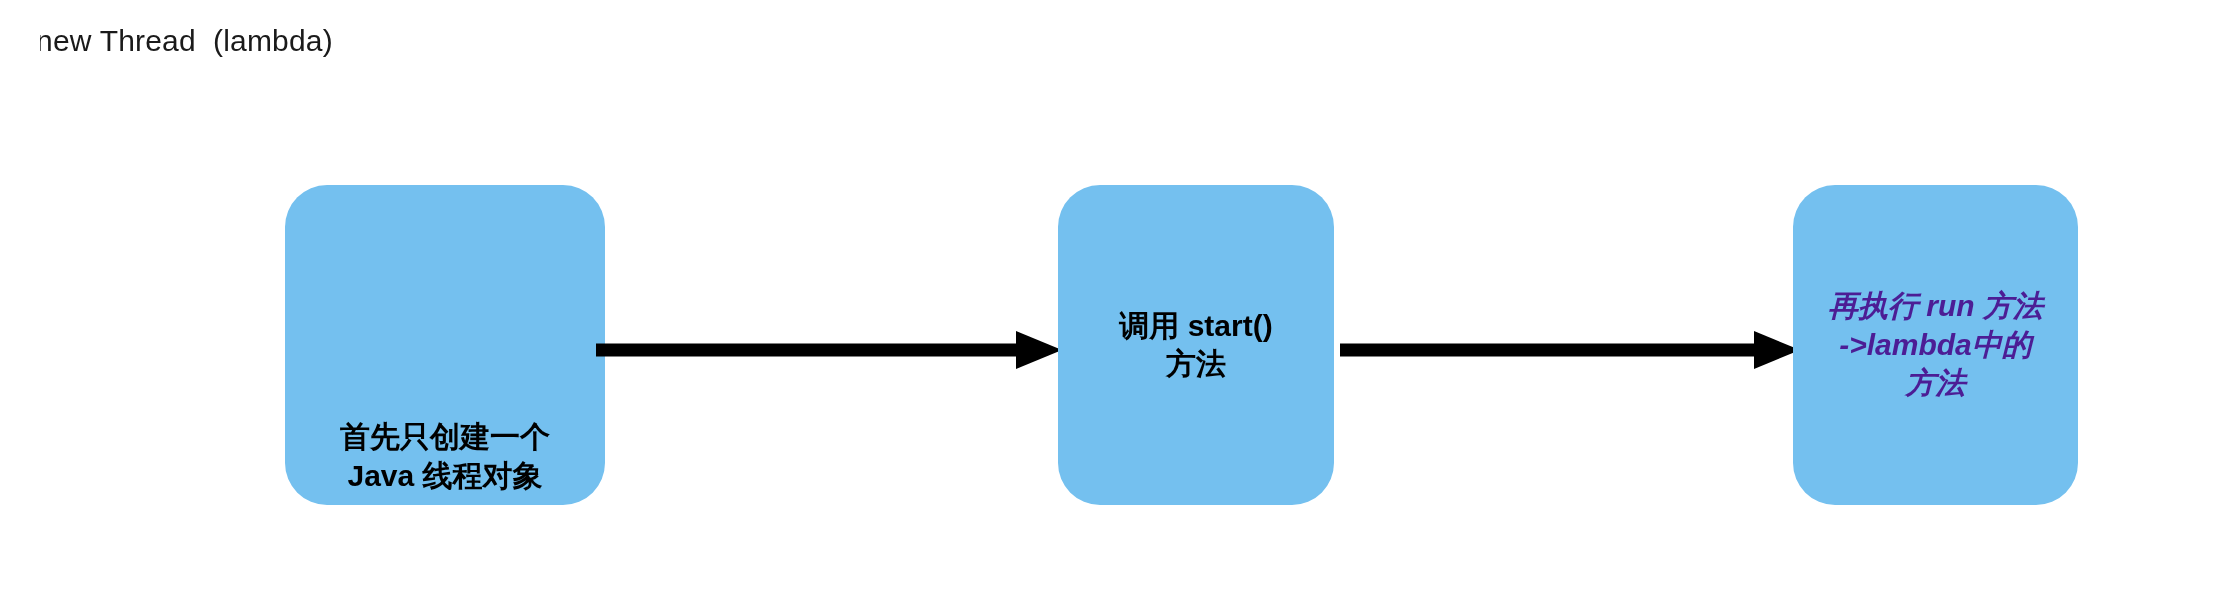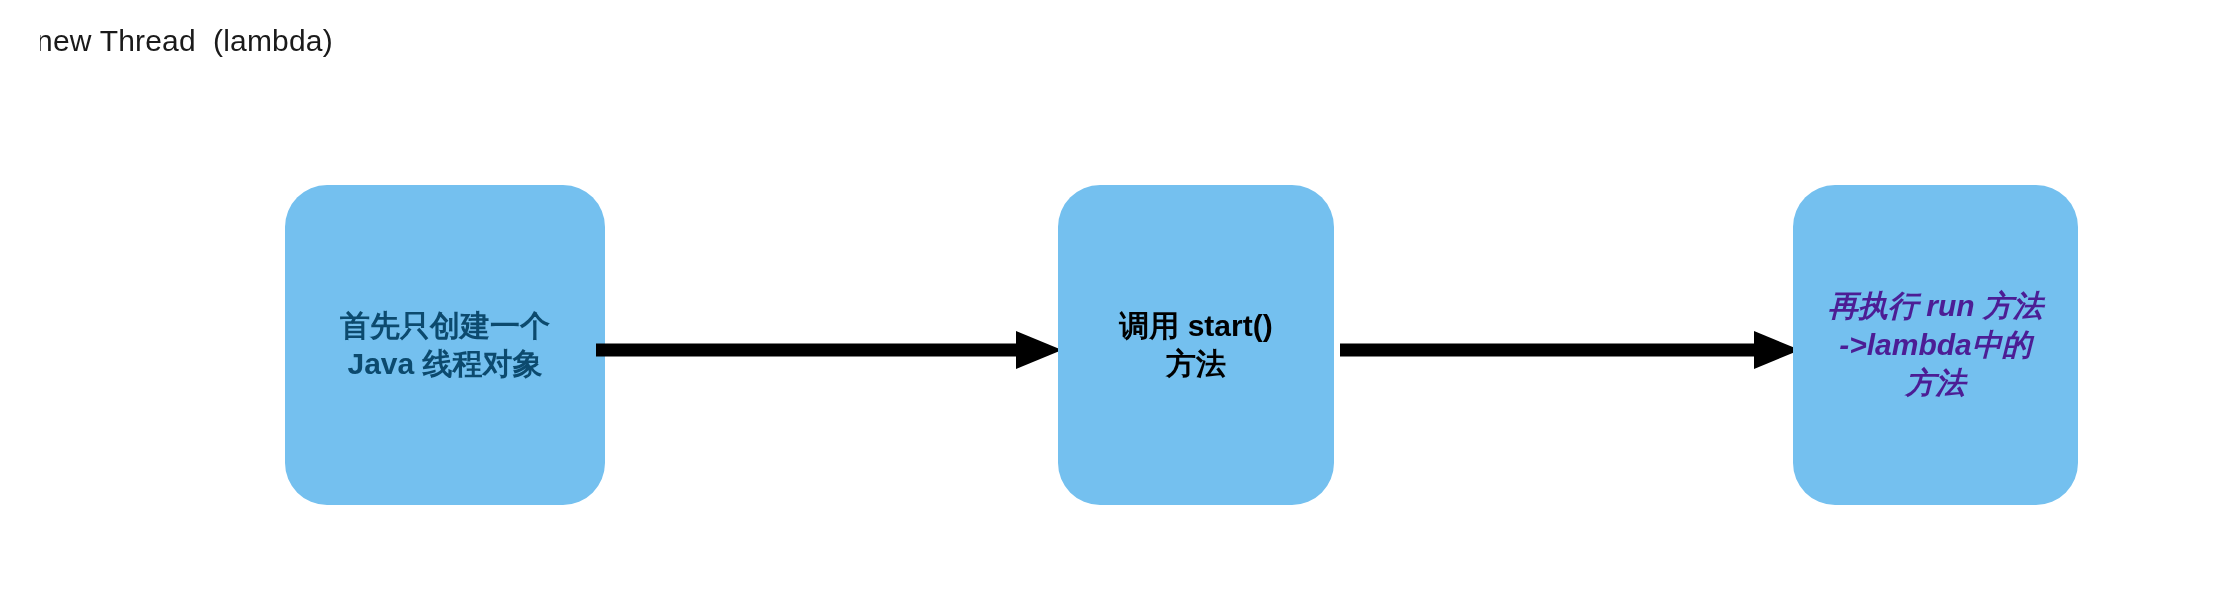--- a/index.html
+++ b/index.html
@@ -70,21 +70,21 @@
 
   .connector svg { display: block; overflow: visible; }
 </style>
 </head>
 <body>
 
 <div id="canvas" style="background: rgb(255, 255, 255); margin-left: 40px;">
 
   <div class="diagram-title" style="color: rgb(26, 26, 26);">new Thread  (lambda)</div>
 
-  <div class="node" id="node-1" style="background: rgb(116, 192, 239); color: #0c4a6e;">
+  <div class="node" id="node-1" style="background: rgb(116, 192, 239); color: #000000; align-items: flex-end;">
     <span class="node-label">首先只创建一个
 Java 线程对象</span>
   </div>
 
   <div class="connector" id="arrow-1">
     <svg width="466" height="60" viewBox="0 0 466 60">
       <line x1="0" y1="30" x2="424" y2="30" stroke="#000000" stroke-width="13" stroke-linecap="butt"></line>
       <polygon points="420,11 466,30 420,49" fill="#000000"></polygon>
     </svg>
   </div>

